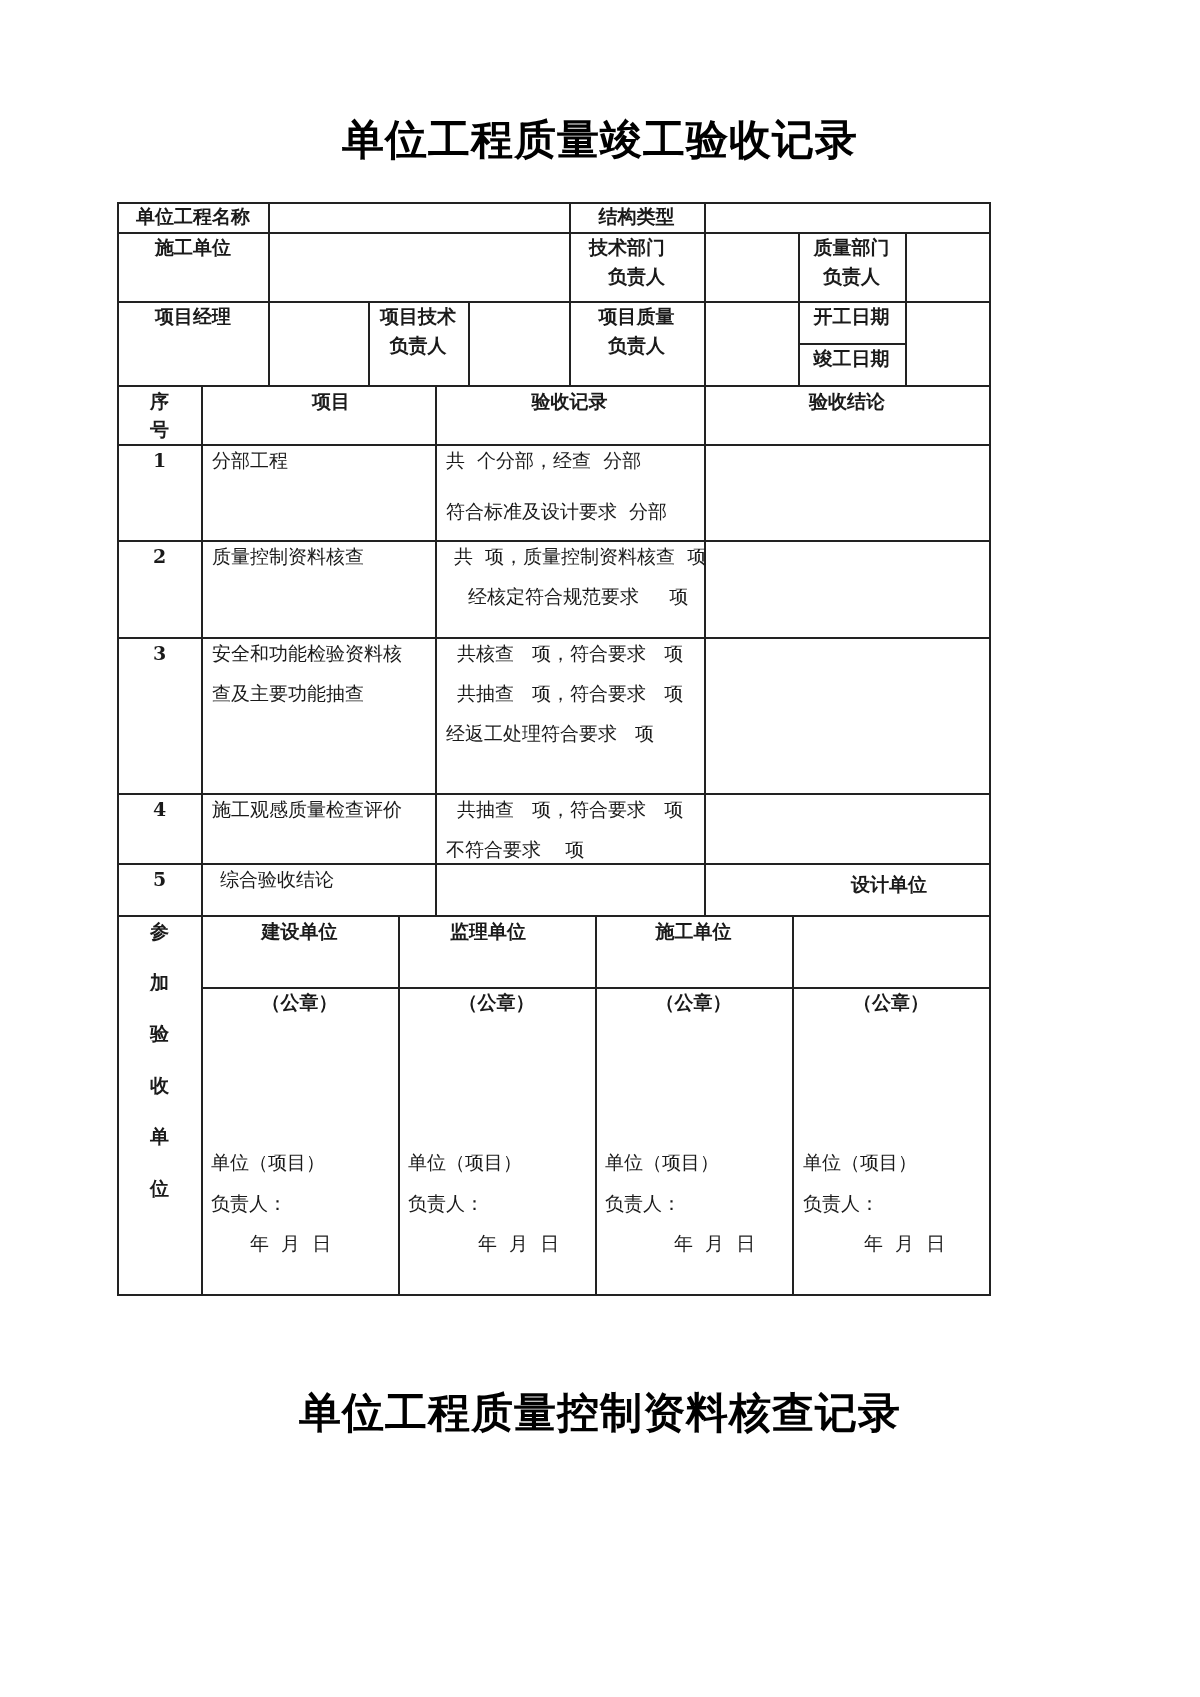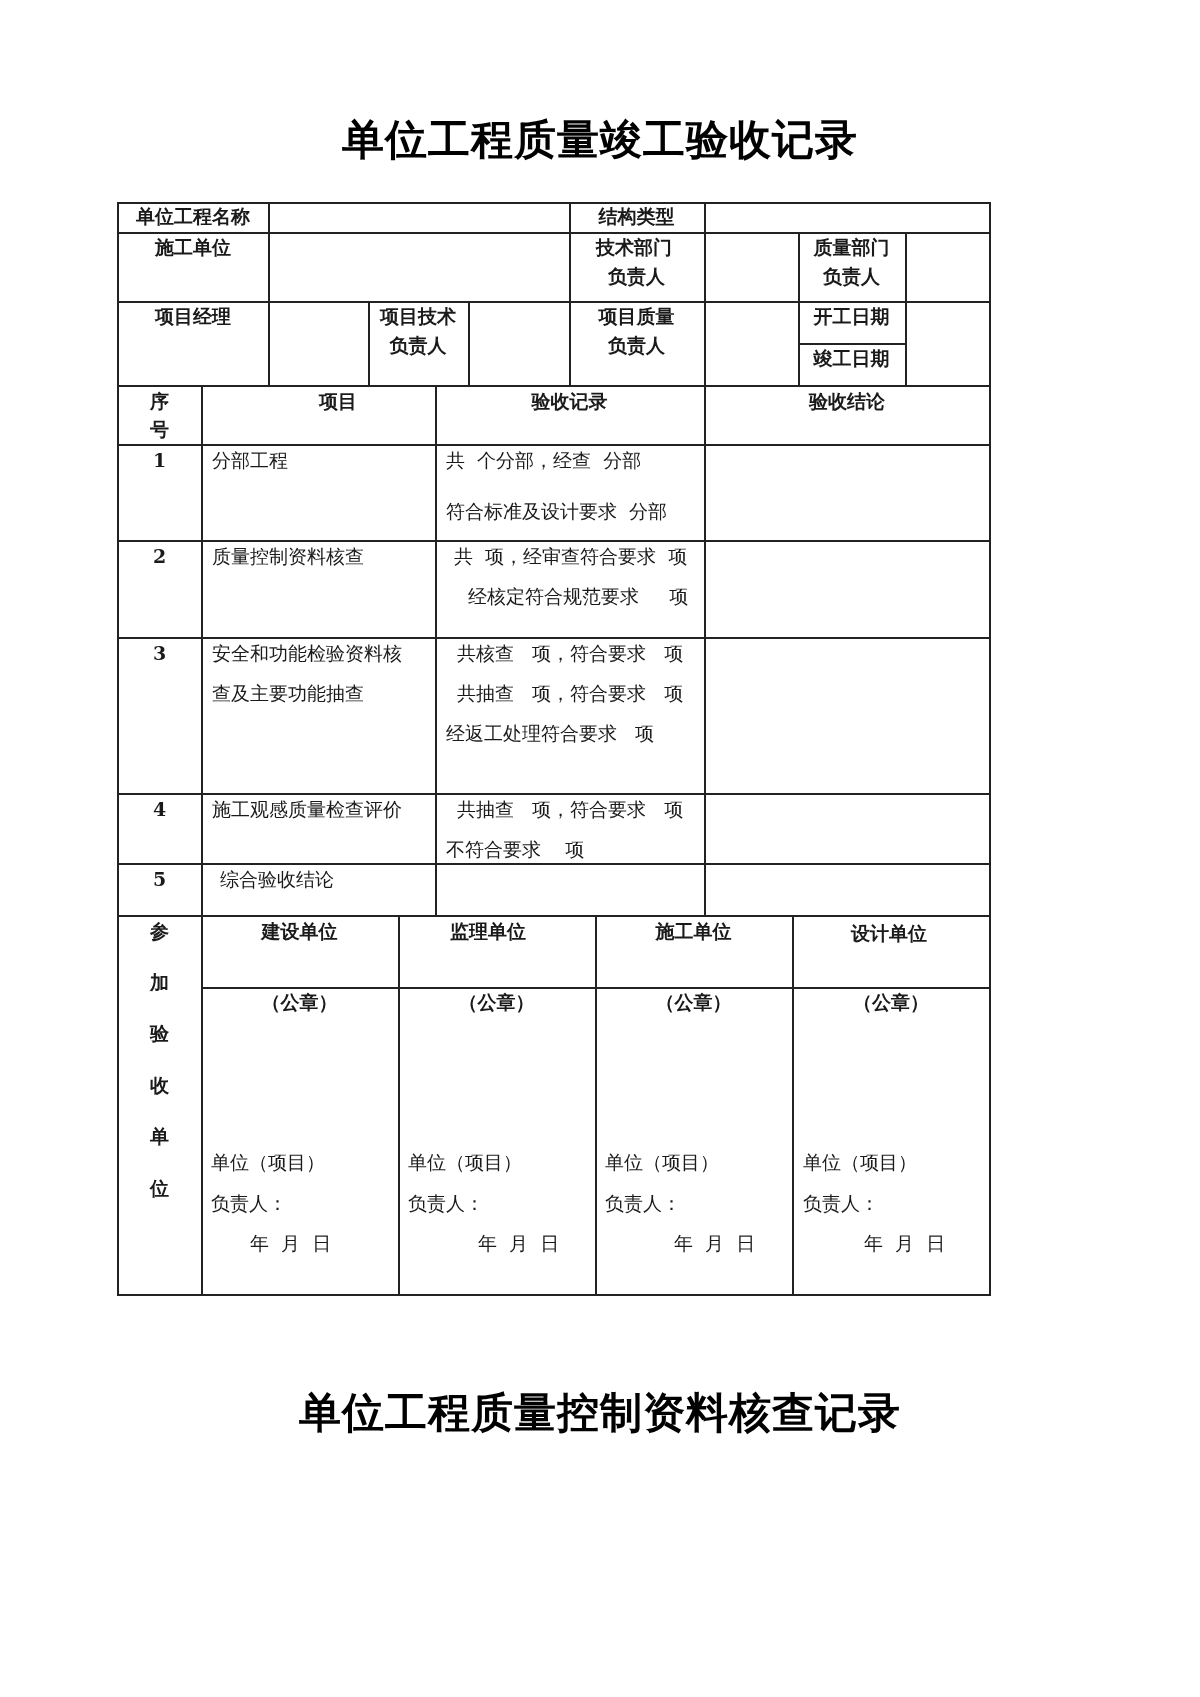--- a/index.html
+++ b/index.html
@@ -54,57 +54,57 @@
   <div class="ln v" style="left:595px;top:915px;height:380px;"></div>
   <div class="ln v" style="left:792px;top:915px;height:380px;"></div>
 
   <div class="t c" style="left:118px;top:202px;width:150px;">单位工程名称</div>
   <div class="t" style="left:275px;top:202px;width:290px;"></div>
   <div class="t c" style="left:569px;top:202px;width:135px;">结构类型</div>
   <div class="t" style="left:710px;top:202px;width:275px;"></div>
 
   <div class="t c" style="left:118px;top:233px;width:150px;">施工单位</div>
   <div class="t" style="left:275px;top:236px;width:290px;height:60px;"></div>
-  <div class="t c" style="left:569px;top:233px;width:116px;margin-left:7px;">技术部门</div>
+  <div class="t c" style="left:569px;top:233px;width:116px;">技术部门</div>
   <div class="t c" style="left:569px;top:262px;width:135px;">负责人</div>
   <div class="t" style="left:710px;top:236px;width:85px;height:60px;"></div>
   <div class="t c" style="left:798px;top:233px;width:107px;">质量部门</div>
   <div class="t c" style="left:798px;top:262px;width:107px;">负责人</div>
   <div class="t" style="left:910px;top:236px;width:75px;height:60px;"></div>
 
   <div class="t c" style="left:118px;top:302px;width:150px;">项目经理</div>
   <div class="t" style="left:272px;top:305px;width:92px;height:76px;"></div>
   <div class="t c" style="left:368px;top:302px;width:100px;">项目技术</div>
   <div class="t c" style="left:368px;top:331px;width:100px;">负责人</div>
   <div class="t" style="left:472px;top:305px;width:93px;height:76px;"></div>
   <div class="t c" style="left:569px;top:302px;width:135px;">项目质量</div>
   <div class="t c" style="left:569px;top:331px;width:135px;">负责人</div>
   <div class="t" style="left:710px;top:305px;width:85px;height:76px;"></div>
   <div class="t c" style="left:798px;top:302px;width:107px;">开工日期</div>
   <div class="t c" style="left:798px;top:344px;width:107px;">竣工日期</div>
   <div class="t" style="left:910px;top:305px;width:75px;height:76px;"></div>
 
   <div class="t c" style="left:118px;top:387px;width:83px;">序</div>
   <div class="t c" style="left:118px;top:415px;width:83px;">号</div>
-  <div class="t c" style="left:208px;top:387px;width:260px;">项目</div>
+  <div class="t c" style="left:201px;top:387px;width:260px;">项目</div>
   <div class="t c" style="left:435px;top:387px;width:269px;">验收记录</div>
   <div class="t c" style="left:704px;top:387px;width:286px;">验收结论</div>
 
   <div>
     <div class="t c" style="left:118px;top:446px;width:83px;">1</div>
     <div class="t" style="left:212px;top:446px;">分部工程</div>
     <div class="t" style="left:446px;top:446px;">共  个分部，经查  分部</div>
     <div class="t" style="left:446px;top:497px;">符合标准及设计要求  分部</div>
     <div class="t" style="left:710px;top:448px;width:275px;height:88px;"></div>
   </div>
 
   <div>
     <div class="t c" style="left:118px;top:542px;width:83px;">2</div>
     <div class="t" style="left:212px;top:542px;">质量控制资料核查</div>
-    <div class="t" style="left:454px;top:542px;">共  项，经审查符合要求  项</div>
+    <div class="t" style="left:454px;top:542px;">共  项，质量控制资料核查  项</div>
     <div class="t" style="left:459px;top:582px;margin-left:9px;">经核定符合规范要求     项</div>
     <div class="t" style="left:710px;top:544px;width:275px;height:88px;"></div>
   </div>
 
   <div>
     <div class="t c" style="left:118px;top:639px;width:83px;">3</div>
     <div class="t" style="left:212px;top:639px;">安全和功能检验资料核</div>
     <div class="t" style="left:212px;top:679px;">查及主要功能抽查</div>
     <div class="t" style="left:457px;top:639px;">共核查   项，符合要求   项</div>
     <div class="t" style="left:457px;top:679px;">共抽查   项，符合要求   项</div>
@@ -152,21 +152,21 @@
 
   <div>
     <div class="t c" style="left:595px;top:917px;width:197px;">施工单位</div>
     <div class="t c" style="left:595px;top:988px;width:197px;">（公章）</div>
     <div class="t" style="left:605px;top:1148px;">单位（项目）</div>
     <div class="t" style="left:605px;top:1189px;">负责人：</div>
     <div class="t" style="left:674px;top:1229px;">年  月  日</div>
   </div>
 
   <div>
-    <div class="t c" style="left:792px;top:919px;width:194px;">设计单位</div>
+    <div class="t c" style="left:792px;top:870px;width:194px;">设计单位</div>
     <div class="t c" style="left:792px;top:988px;width:198px;">（公章）</div>
     <div class="t" style="left:803px;top:1148px;">单位（项目）</div>
     <div class="t" style="left:803px;top:1189px;">负责人：</div>
     <div class="t" style="left:864px;top:1229px;">年  月  日</div>
   </div>
 </div>
 
 <div class="title" style="top:1385px;text-align:center;">单位工程质量控制资料核查记录</div>
 
 </body></html>

